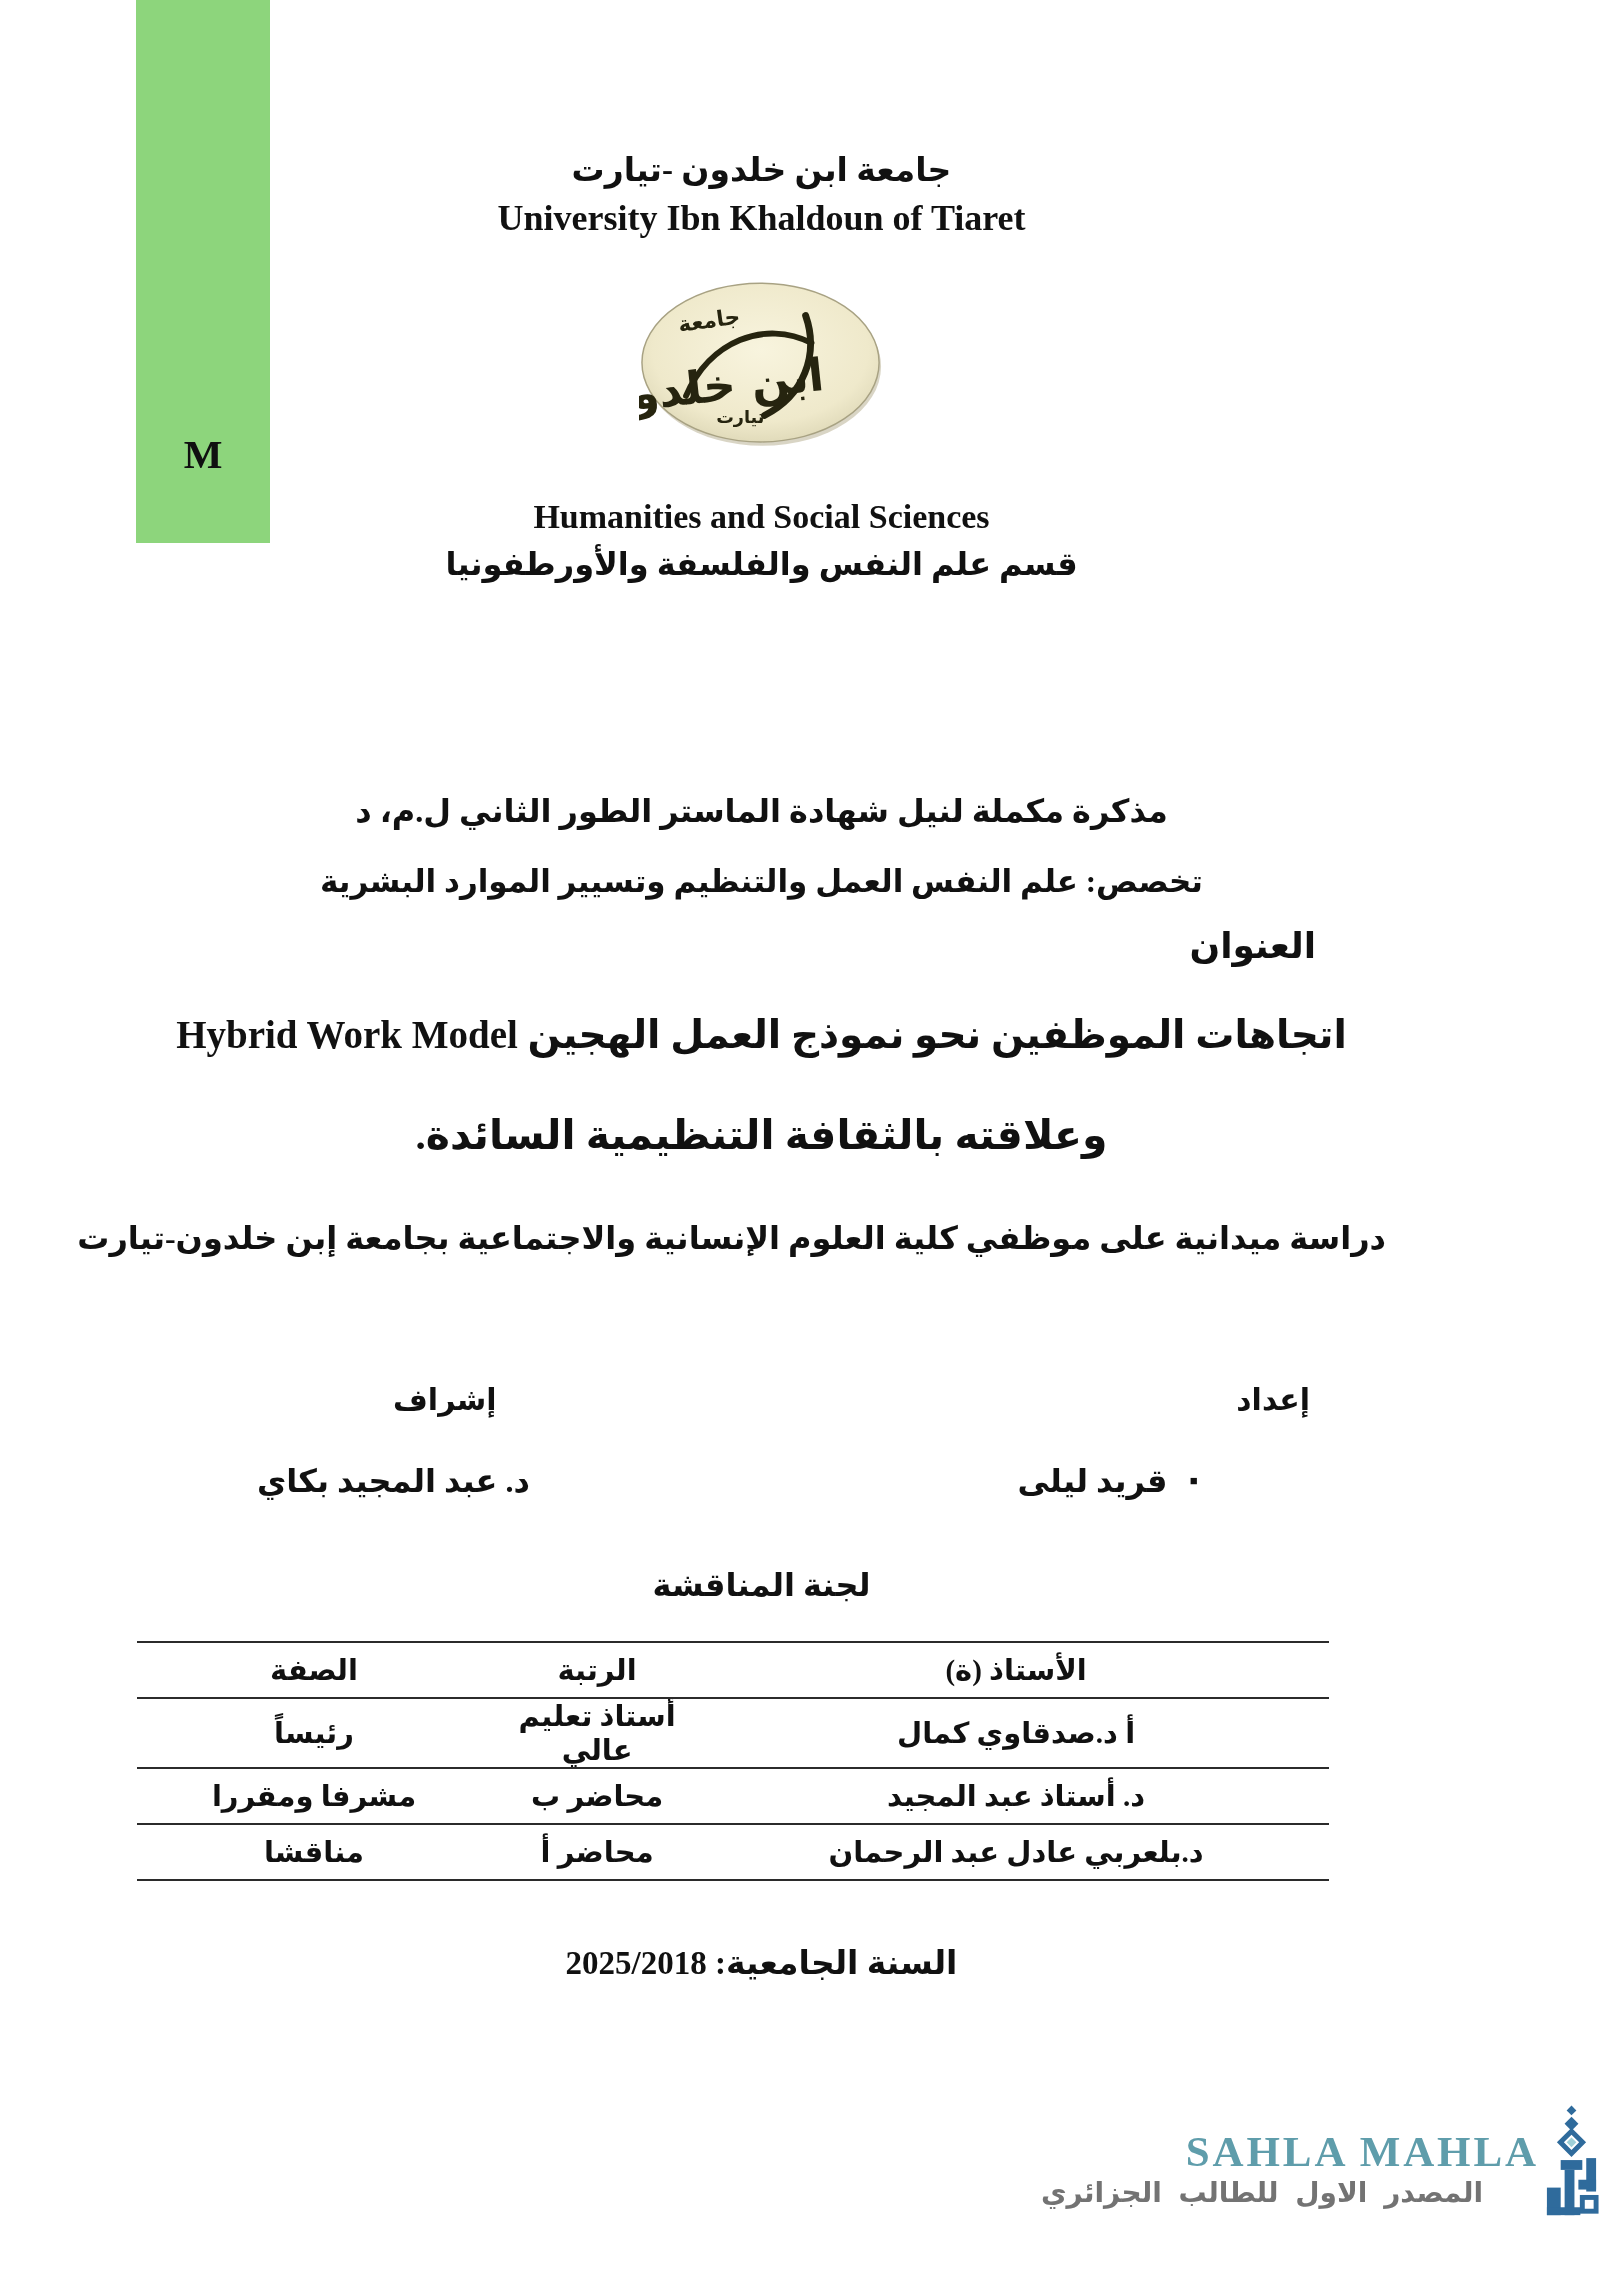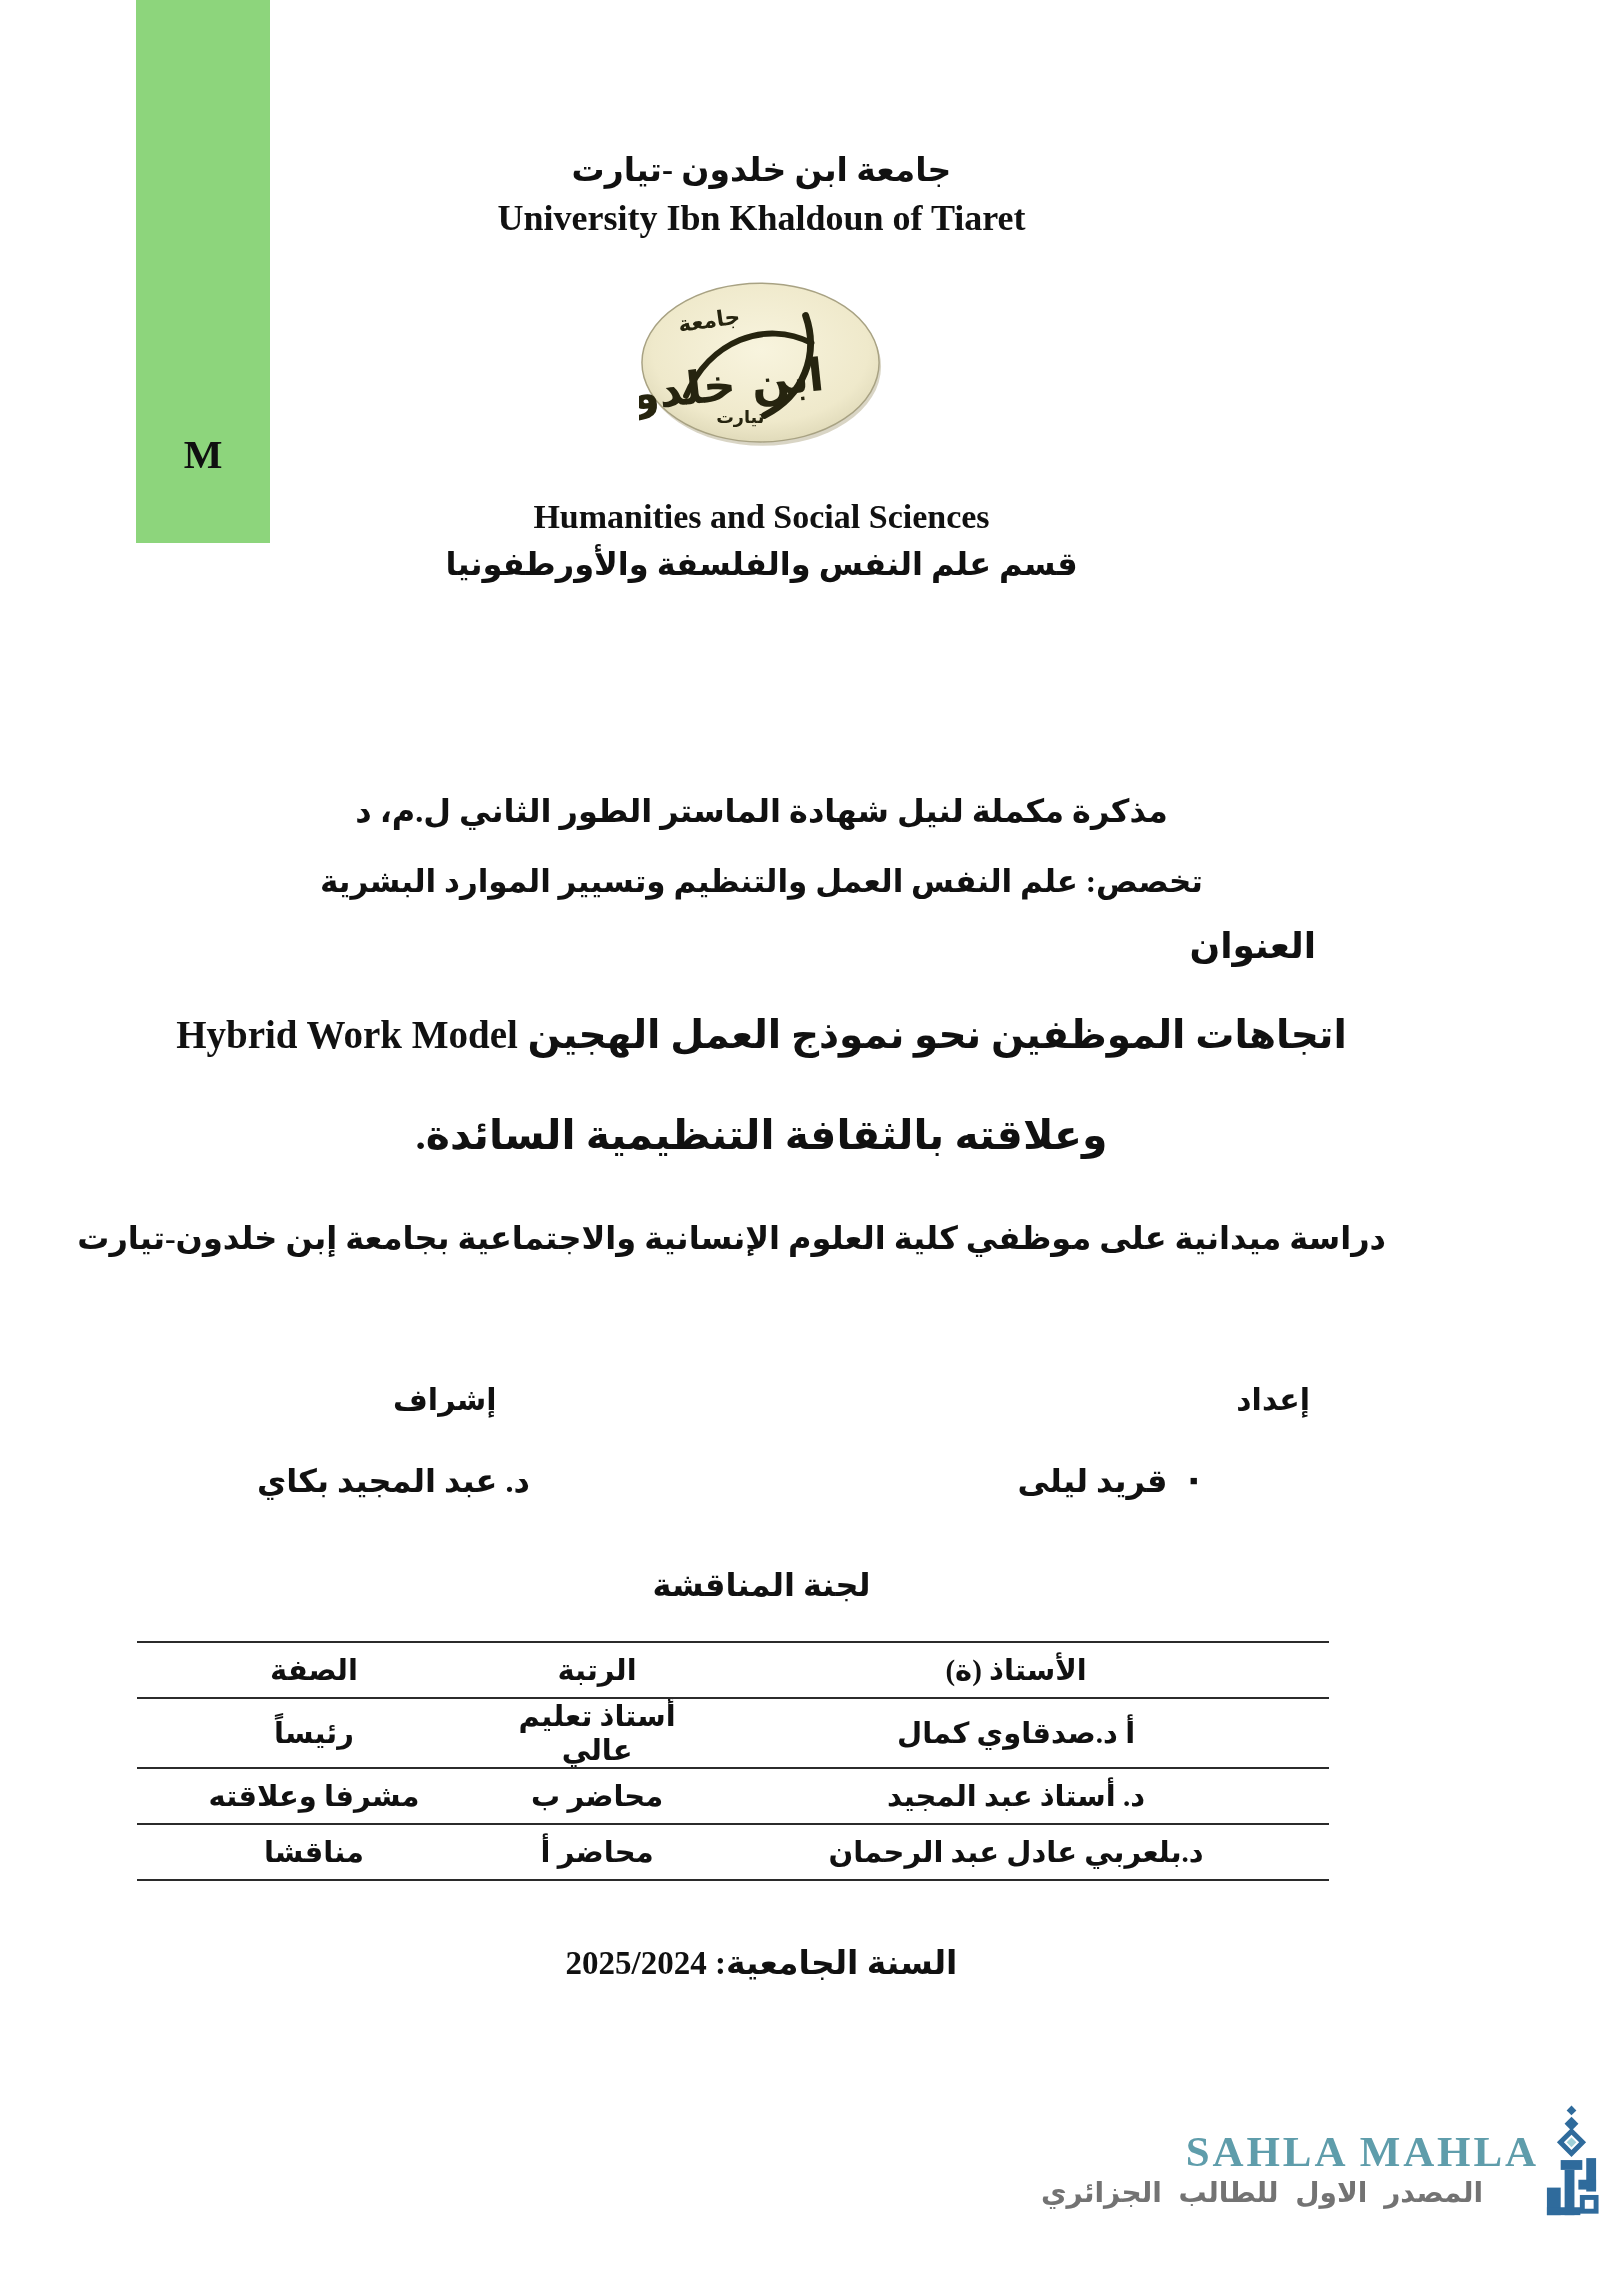--- a/index.html
+++ b/index.html
@@ -131,31 +131,31 @@
     </thead>
     <tbody>
       <tr>
         <td>أ د.صدقاوي كمال</td>
         <td>أستاذ تعليم عالي</td>
         <td>رئيساً</td>
       </tr>
       <tr>
         <td>د. أستاذ عبد المجيد</td>
         <td>محاضر ب</td>
-        <td>مشرفا وعلاقته</td>
+        <td>مشرفا ومقررا</td>
       </tr>
       <tr>
         <td>د.بلعربي عادل عبد الرحمان</td>
         <td>محاضر أ</td>
         <td>مناقشا</td>
       </tr>
     </tbody>
   </table>
 
-  <div class="col ar year">السنة الجامعية: 2025/2024</div>
+  <div class="col ar year">السنة الجامعية: 2025/2018</div>
 
   <div class="brand-name">SAHLA MAHLA</div>
   <div class="brand-tagline">المصدر الاول للطالب الجزائري</div>
 
   <svg class="brand-emblem" viewBox="0 0 66 120" aria-hidden="true">
     <g fill="#2f6b9c">
       <rect x="29.5" y="2" width="7" height="7" transform="rotate(45 33 5.5)"></rect>
       <rect x="28" y="14" width="10" height="10" transform="rotate(45 33 19)"></rect>
       <rect x="25" y="30" width="16" height="16" transform="rotate(45 33 38)" fill="none" stroke="#2f6b9c" stroke-width="5"></rect>
       <rect x="22" y="56" width="22" height="10"></rect>

